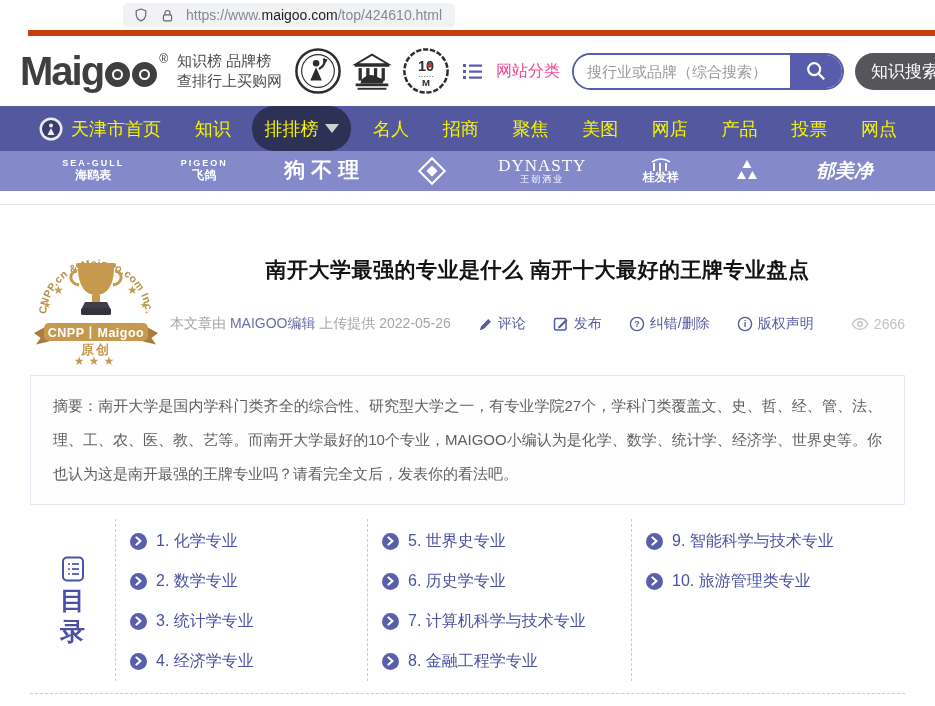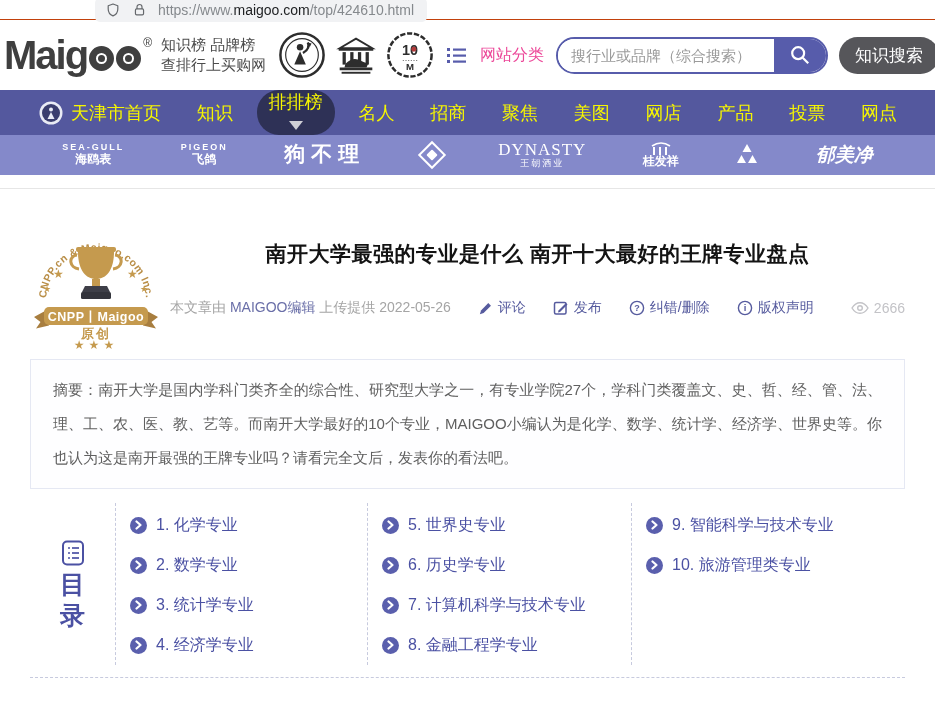--- a/index.html
+++ b/index.html
@@ -1,46 +1,46 @@
 <!DOCTYPE html>
 <html><head>
 <meta charset="utf-8">
 <style>
   * { margin:0; padding:0; box-sizing:border-box; }
   html,body { width:935px; height:706px; }
   body { font-family:"Liberation Sans", sans-serif; background:#fff; overflow:hidden; }
 
   
-  .browser-bar { height:20px; background:#fff; border-bottom:1px solid #c2410c; display:flex; align-items:center; }
+  .browser-bar { height:36px; background:#fff; border-bottom:6px solid #c2410c; display:flex; align-items:center;margin-left:28px; }
   .address-pill { margin-left:95px; width:332px; height:24px; background:#f1f2f4; border-radius:5px; display:flex; align-items:center; padding:0 10px; gap:11px; }
   .address-pill svg { flex:none; }
   .url { font-size:14px; color:#85898d; white-space:nowrap; }
   .url .domain { color:#1d1f21; }
 
   
-  .site-header { height:70px; display:flex; align-items:center; padding:0 16px 0 4px; background:#fff; }
+  .site-header { height:70px; display:flex; align-items:center; padding:0 16px 0 20px; background:#fff; }
   .logo { display:flex; align-items:center; cursor:pointer; }
   .logo-text { font-size:40px; font-weight:bold; color:#3f3f3f; letter-spacing:-2px; line-height:66px; }
   .gear { display:inline-block; width:25px; height:25px; border:7px solid #3f3f3f; border-radius:50%; margin-left:2px; position:relative; transform:translateY(3px); }
   .gear i { position:absolute; left:50%; top:50%; width:7px; height:7px; margin:-3.5px 0 0 -3.5px; background:#3f3f3f; border-radius:50%; }
   .reg { font-size:12px; color:#3f3f3f; transform:translateY(-12px); display:inline-block; margin-left:2px; }
   .tagline { margin-left:9px; font-size:15px; color:#4c4c4c; line-height:20px; white-space:nowrap; }
   .badges { display:flex; gap:6px; margin-left:12px; }
   .badge-circle { width:48px; height:48px; }
   .site-cat { display:flex; align-items:center; gap:14px; margin-left:13px; font-size:16px; color:#ec4899; cursor:pointer; white-space:nowrap; }
   .search-box { margin-left:12px; width:272px; height:37px; border:2px solid #575cab; border-radius:20px; overflow:hidden; display:flex; flex:none; }
   .search-box input { flex:1; border:none; outline:none; padding:0 13px; font-size:15px; color:#333; min-width:0; }
   .search-box input::placeholder { color:#9b9b9b; }
   .search-btn { width:52px; background:#575cab; border:none; display:flex; align-items:center; justify-content:center; cursor:pointer; }
   .knowledge-btn { margin-left:11px; height:37px; padding:0 16px; background:#56565a; color:#fff; font-size:17px; border:none; border-radius:20px; cursor:pointer; white-space:nowrap; }
 
   
   .nav { height:45px; background:#54589e; display:flex; align-items:center; justify-content:space-between; padding:16px 26px; }
   .nav-item { height:45px; display:flex; align-items:center; gap:7px; padding:0 12px; font-size:18px; color:#f6f600; cursor:pointer; white-space:nowrap; }
-  .nav-item.active { background:#2e3156; border-radius:22px;flex-direction:column; }
+  .nav-item.active { background:#2e3156; border-radius:22px; }
   .tri-down { width:0; height:0; border-left:7px solid transparent; border-right:7px solid transparent; border-top:9px solid #cfcfd6; }
 
   
   .brands { height:40px; background:#8489ca; display:flex; align-items:center; justify-content:space-around; padding:0 34px; color:#fff; }
   .brand { display:flex; flex-direction:column; align-items:center; justify-content:center; cursor:pointer; line-height:1.1; }
   .b-en { font-size:9px; letter-spacing:2px; font-weight:bold;text-align:right; }
   .b-cn { font-size:12px; font-weight:bold; }
   .b-cn-xs { font-size:9px; letter-spacing:2px; }
   .b-big { font-size:21px; font-weight:bold; font-family:"Liberation Serif", serif; letter-spacing:6px; }
   .b-serif { font-size:17px; font-family:"Liberation Serif", serif; letter-spacing:1px; }

